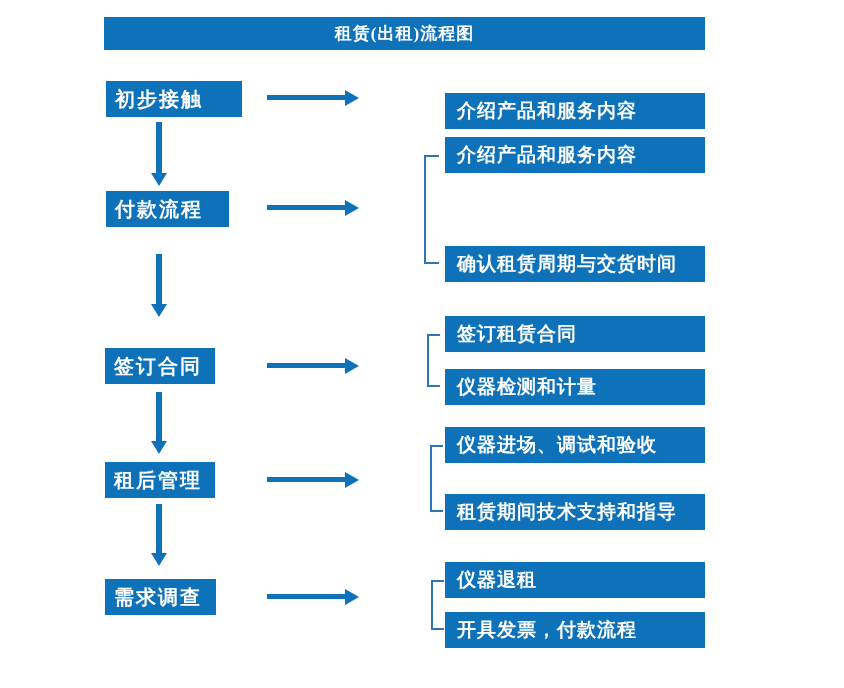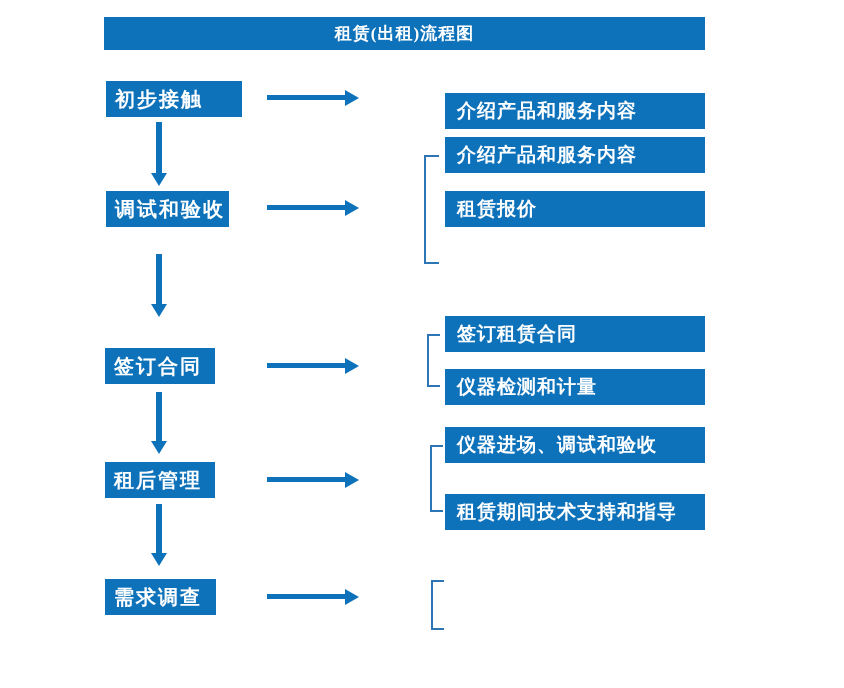--- a/index.html
+++ b/index.html
@@ -107,21 +107,21 @@
 </head>
 <body>
 
 <div class="canvas">
 
   <div class="title-bar">
     <span>租赁(出租)流程图</span>
   </div>
 
   <div class="step-box" style="left:102px; top:77px;  width:136px;">初步接触</div>
-  <div class="step-box" style="left:102px; top:187px; width:123px;">调试和验收</div>
+  <div class="step-box" style="left:102px; top:187px; width:123px;">付款流程</div>
   <div class="step-box" style="left:101px; top:344px; width:110px;text-align:right;">签订合同</div>
   <div class="step-box" style="left:101px; top:458px; width:110px;">租后管理</div>
   <div class="step-box" style="left:101px; top:575px; width:111px;">需求调查</div>
 
   <div class="v-arrow" style="top:118px; height:51px;"></div>
   <div class="v-arrow" style="top:250px; height:50px;"></div>
   <div class="v-arrow" style="top:388px; height:49px;"></div>
   <div class="v-arrow" style="top:500px; height:49px;"></div>
 
   <div class="h-arrow" style="top:91px;"></div>
@@ -131,22 +131,24 @@
   <div class="h-arrow" style="top:590px;"></div>
 
   <div class="bracket" style="left:420px; top:151px; width:15px; height:109px;"></div>
   <div class="bracket" style="left:423px; top:330px; width:13px; height:53px;"></div>
   <div class="bracket" style="left:426px; top:441px; width:13px; height:67px;"></div>
   <div class="bracket" style="left:427px; top:576px; width:13px; height:50px;"></div>
 
   <div class="detail-box" style="top:89px;">介绍产品和服务内容</div>
 
   <div class="detail-box" style="top:133px;">介绍产品和服务内容</div>
-  <div class="detail-box" style="top:187px;">租赁报价</div>
+  <div class="detail-box" style="top:242px;">确认租赁周期与交货时间</div>
 
   <div class="detail-box" style="top:312px;">签订租赁合同</div>
   <div class="detail-box" style="top:365px;">仪器检测和计量</div>
 
   <div class="detail-box" style="top:423px;text-align:right;">仪器进场、调试和验收</div>
   <div class="detail-box" style="top:490px;">租赁期间技术支持和指导</div>
 
+  <div class="detail-box" style="top:558px;">仪器退租</div>
+  <div class="detail-box" style="top:608px;">开具发票，付款流程</div>
 
 </div>
 
 </body></html>

